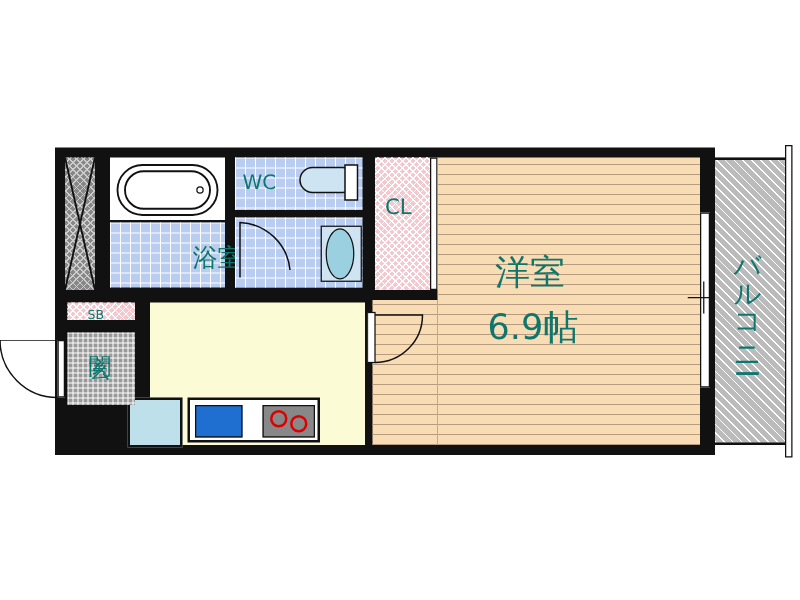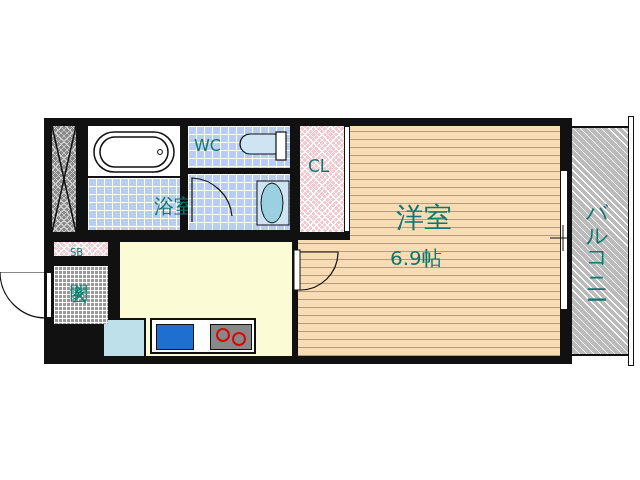--- a/index.html
+++ b/index.html
@@ -51,21 +51,21 @@
     <ellipse cx="16" cy="23" rx="11" ry="20" fill="#9bd0e0" stroke="#111"></ellipse>
   </svg>
 
 <div class="abs pinkhatch" style="left:300px;top:126px;width:44px;height:106px;"></div>
 <span class="label" style="left:308px;top:158px;font-size:17px;">CL</span>
 <div class="abs" style="left:344px;top:126px;width:6px;height:106px;background:#fff;border:1px solid #111;"></div>
 
 <div class="abs wood" style="left:350px;top:126px;width:210px;height:230px;"></div>
 <div class="abs wood" style="left:298px;top:240px;width:52px;height:116px;"></div>
 <span class="label" style="left:396px;top:204px;font-size:28px;text-align:right;">洋室</span>
-<span class="label" style="left:390px;top:248px;font-size:20px;">6.9帖</span>
+<span class="label" style="left:390px;top:248px;font-size:28px;">6.9帖</span>
 <svg class="abs" style="left:294px;top:248px;" width="48" height="48">
     <rect x="0" y="2" width="6" height="40" fill="#fff" stroke="#111"></rect>
     <path d="M6 42 A38 38 0 0 0 44 4 L6 4" fill="none" stroke="#111" stroke-width="1.2"></path>
   </svg>
 
 <div class="abs" style="left:560px;top:170px;width:8px;height:140px;background:#fff;border:1px solid #111;"></div>
 <svg class="abs" style="left:550px;top:225px;" width="26" height="26">
     <line x1="0" y1="13" x2="26" y2="13" stroke="#111"></line>
     <line x1="13" y1="0" x2="13" y2="26" stroke="#111"></line>
   </svg>

